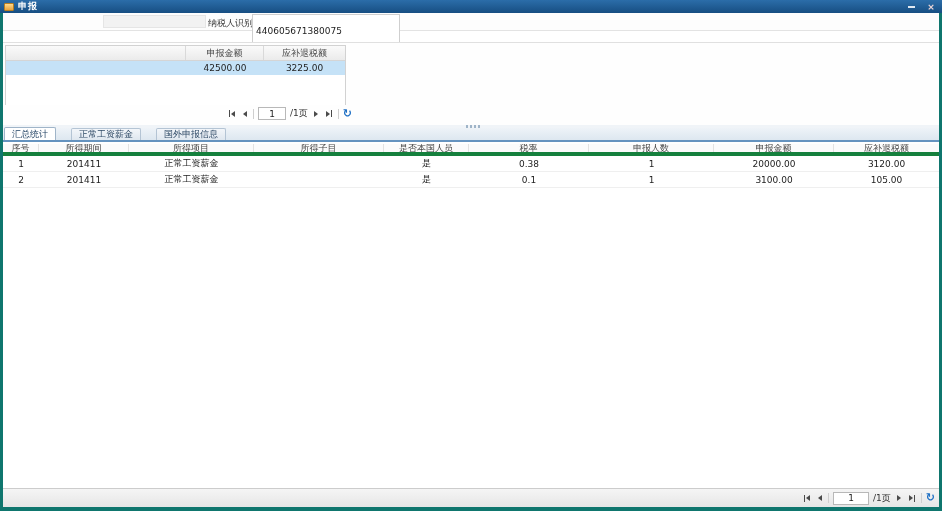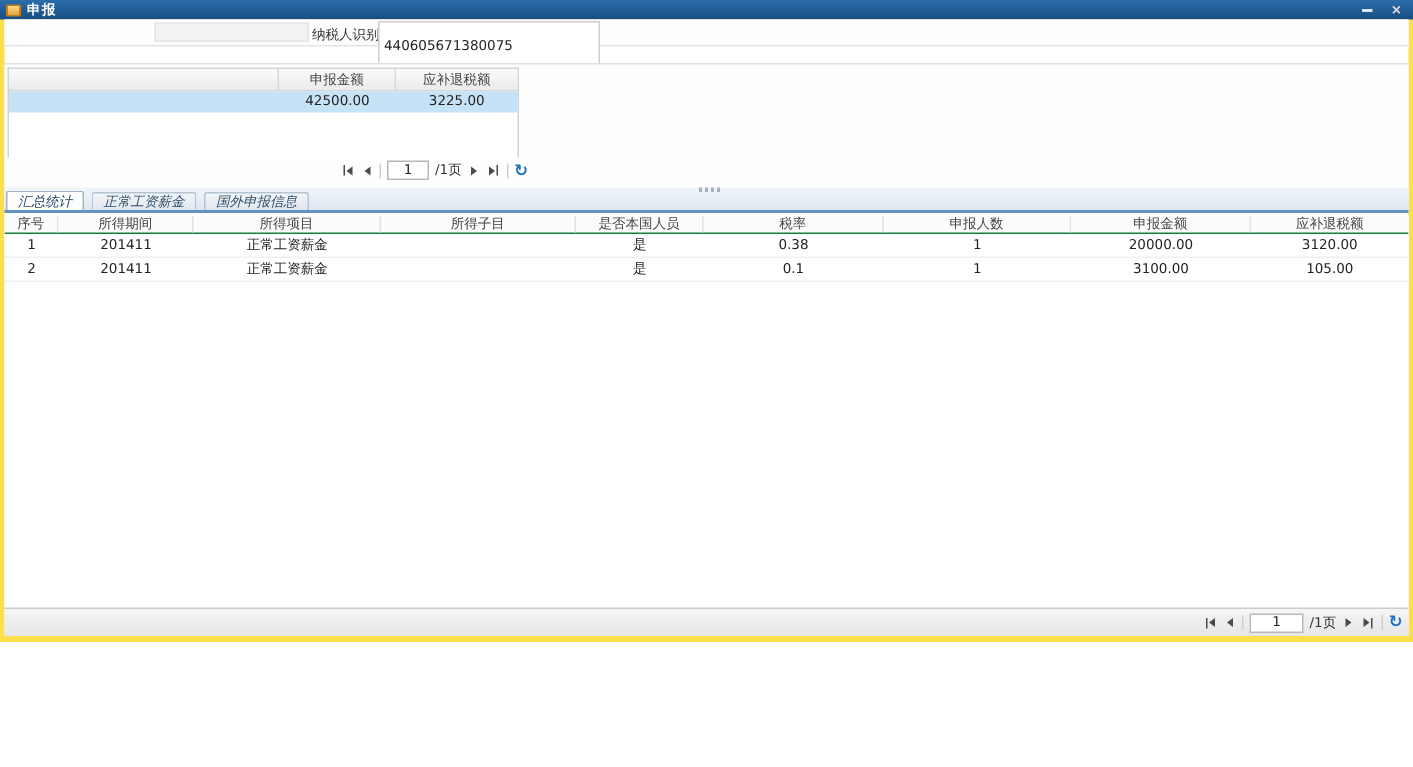--- a/index.html
+++ b/index.html
@@ -1,19 +1,19 @@
 <!DOCTYPE html>
 <html><head>
 <meta charset="utf-8">
 <style>
   * { margin:0; padding:0; box-sizing:border-box; }
   html,body { width:942px; height:511px; overflow:hidden; }
   body { font-family:"DejaVu Sans","Liberation Sans",sans-serif; font-size:9px; color:#2b2b2b; }
 
-  .window { position:relative; width:942px; height:428px; background:#fde047; }
+  .window { position:relative; width:942px; height:511px; background:#0f766e; }
 
   
   .titlebar { position:absolute; top:0; left:0; right:0; height:13px;
     background:linear-gradient(#2b6da9,#174e82); display:flex; align-items:center; padding:0 4px; }
   .app-icon { width:10px; height:8px; border-radius:1px;
     background:linear-gradient(#ffd98a,#e8a33d); border:1px solid #b97f22; margin-right:4px; }
   .title-text { color:#fff; font-size:9px; font-weight:bold; letter-spacing:1px; }
   .win-controls { margin-left:auto; display:flex; align-items:center; gap:6px; }
   .win-btn { width:14px; height:10px; display:flex; align-items:center; justify-content:center;
     color:#e8eef5; cursor:default; }
@@ -63,29 +63,29 @@
 
   
   .splitter { position:absolute; top:112px; left:0; right:0; height:3px; background:#f0f4f8; }
   .splitter-handle { position:absolute; left:463px; top:0; width:16px; height:3px;
     background:repeating-linear-gradient(90deg,#9fb4c8 0 2px,transparent 2px 4px); }
 
   
   .tabstrip { position:absolute; top:115px; left:0; right:0; height:14px;
     background:linear-gradient(#eef3f8,#dde7f0); border-bottom:2px solid #6593bf;
     display:flex; align-items:flex-end; padding-left:1px; }
-  .tab { height:12px; display:flex; align-items:center; padding:0 7px; margin-right:5px;
+  .tab { height:12px; display:flex; align-items:center; padding:0 7px; margin-right:15px;
     border:1px solid #b4c4d4; border-bottom:none; border-radius:2px 2px 0 0;
-    background:linear-gradient(#f3f6fa,#dfe7ef); color:#2f4a66; cursor:default;font-style:italic; }
+    background:linear-gradient(#f3f6fa,#dfe7ef); color:#2f4a66; cursor:default; }
   .tab.active { background:#ffffff; height:13px; color:#1b3c5e; border-color:#9fb4c8; }
 
   
   .detail-grid { position:absolute; top:131px; left:0; right:0; bottom:19px; background:#fff; overflow:hidden; }
   .det-header { display:grid; grid-template-columns:36px 90px 125px 130px 85px 120px 125px 120px 1fr;
-    height:12px; background:#fbfbfb; border-bottom:1px solid #15803d; }
+    height:12px; background:#fbfbfb; border-bottom:4px solid #15803d; }
   .det-header .cell { display:flex; align-items:center; justify-content:center;
     border-right:1px solid #e2e2e2; color:#444; white-space:nowrap; overflow:hidden; }
   .det-header .cell:last-child { border-right:none; }
   .det-row { display:grid; grid-template-columns:36px 90px 125px 130px 85px 120px 125px 120px 1fr;
     height:16px; border-bottom:1px solid #efefef; background:#fff; }
   .det-row .cell { display:flex; align-items:center; justify-content:center; color:#222; white-space:nowrap; }
 
   
   .statusbar { position:absolute; bottom:0; left:0; right:0; height:19px;
     background:linear-gradient(#f5f5f5,#e6e6e6); border-top:1px solid #cccccc;

